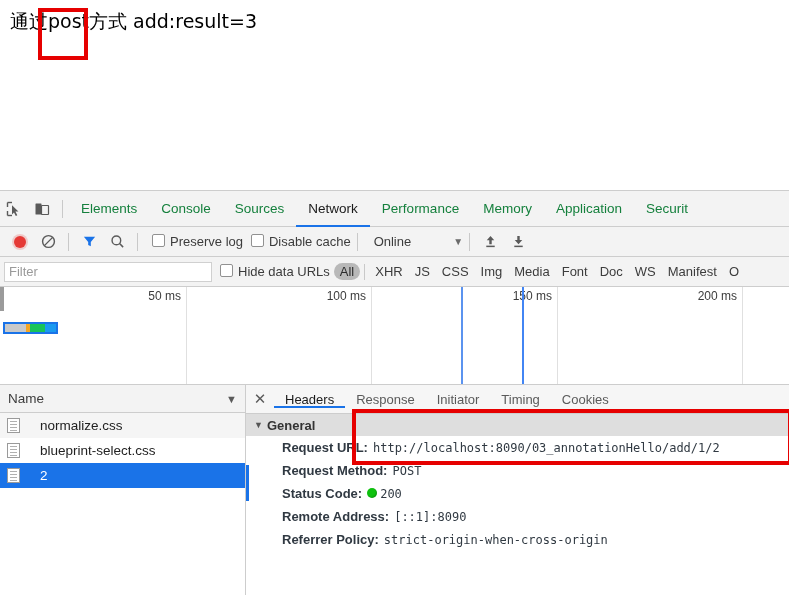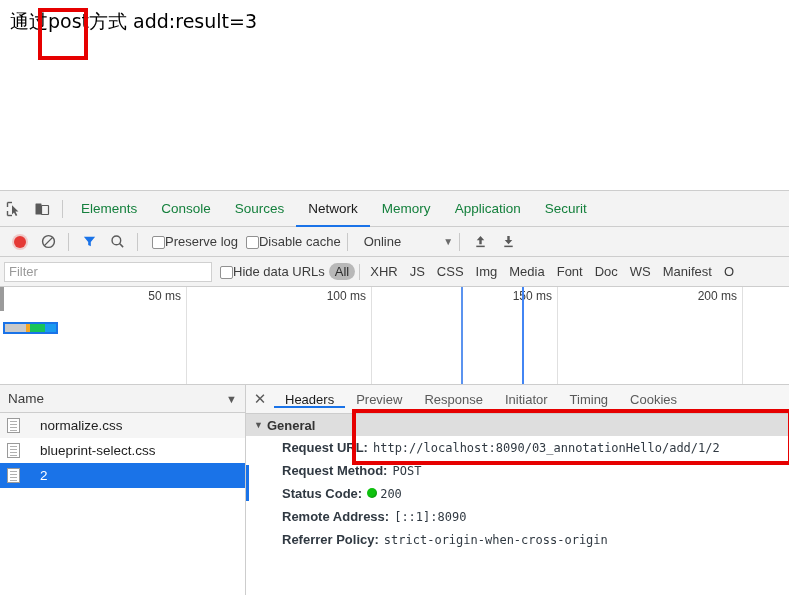--- a/index.html
+++ b/index.html
@@ -55,21 +55,21 @@
   
   .dt-toolbar {
     position: relative; height: 30px; background: #f3f3f3;
     border-bottom: 1px solid #cdcdcd;
     display: flex; align-items: center; padding-left: 6px;
   }
   .rec-dot {
     width: 12px; height: 12px; border-radius: 50%; background: #e53935;
     box-shadow: 0 0 0 2px rgba(229,57,53,0.22);
   }
-  .cb-wrap { display: flex; align-items: flex-end; margin-left: 8px; cursor: pointer; }
+  .cb-wrap { display: flex; align-items: flex-start; gap: 5px; margin-left: 8px; cursor: pointer; }
   .cb {
     width: 13px; height: 13px; border: 1px solid #919191; background: #fff;
     border-radius: 2px;
   }
   .cb-label { font-size: 13px; color: #3c3c3c; white-space: nowrap; }
   .sel-wrap {
     display: flex; align-items: center; margin-left: 10px; cursor: pointer;
     font-size: 13px; color: #3c3c3c;
   }
   .sel-caret { margin-left: 42px; color: #6b6b6b; font-size: 10px; }
@@ -217,20 +217,21 @@
           <rect x="1.5" y="2.5" width="6" height="11" rx="0.5" fill="#5a5a5a"></rect>
           <rect x="7.5" y="4.5" width="7" height="9" rx="0.5" fill="none" stroke="#5a5a5a" stroke-width="1.2"></rect>
         </svg>
       </div>
       <div class="tb-sep"></div>
 
       <div class="dt-tab">Elements</div>
       <div class="dt-tab">Console</div>
       <div class="dt-tab">Sources</div>
       <div class="dt-tab active">Network</div>
+      <div class="dt-tab">Performance</div>
       <div class="dt-tab">Memory</div>
       <div class="dt-tab">Application</div>
       <div class="dt-tab">Securit</div>
     </div>
 
     <div class="dt-toolbar">
       <div class="icon-btn">
         <div class="rec-dot"></div>
       </div>
       <div class="icon-btn">
@@ -349,21 +350,20 @@
             <span class="file-ico"></span>
             <span>2</span>
           </div>
         </div>
       </div>
 
       <div class="detail-pane">
         <div class="detail-tabs">
           <div class="d-close">✕</div>
           <div class="d-tab active">Headers</div>
-          <div class="d-tab">Preview</div>
           <div class="d-tab">Response</div>
           <div class="d-tab">Initiator</div>
           <div class="d-tab">Timing</div>
           <div class="d-tab">Cookies</div>
         </div>
 
         <div class="detail-body">
           <div class="sec-header">
             <span class="sec-caret">▼</span>
             <span>General</span>

